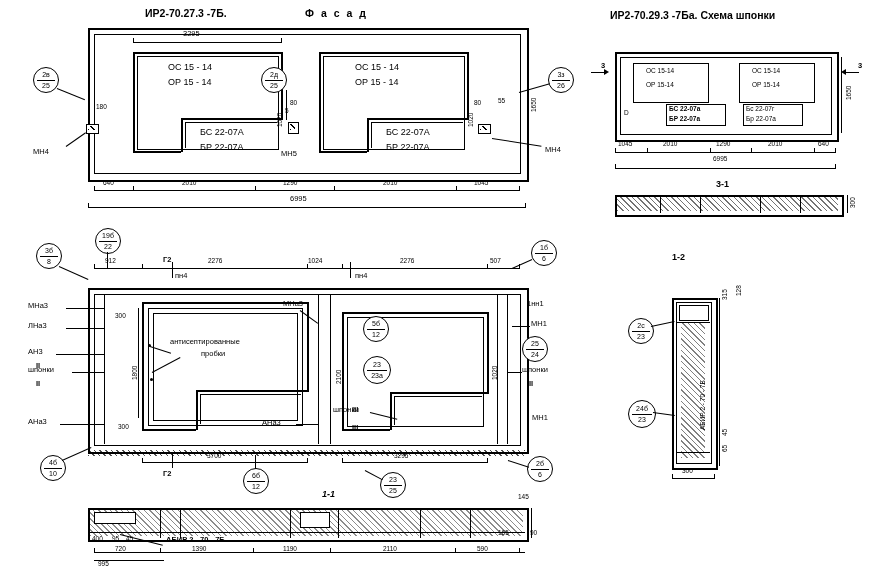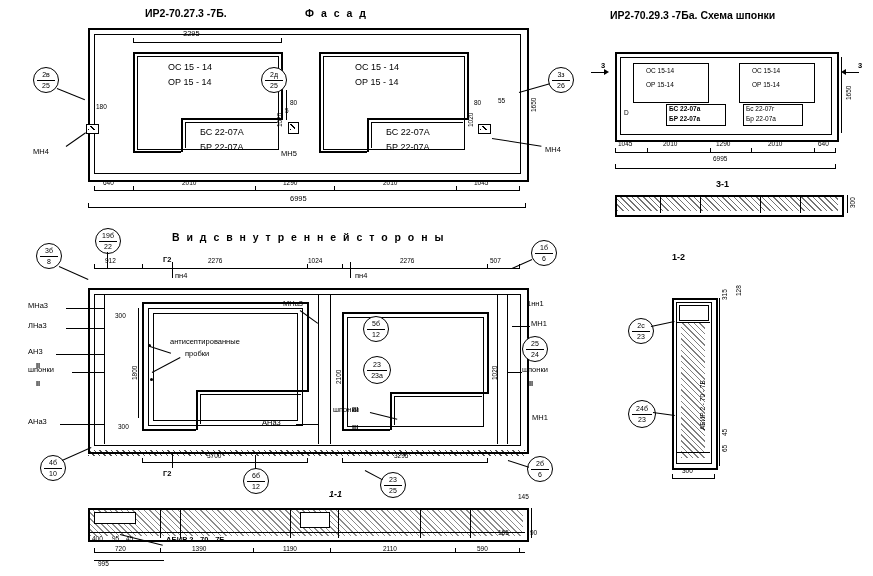--- a/index.html
+++ b/index.html
@@ -195,21 +195,20 @@
   <div class="t b" style="left:716px;top:180px;">3-1</div>
   <div class="box2" style="left:615px;top:195px;width:225px;height:18px;"></div>
   <div class="hatch" style="left:617px;top:197px;width:221px;height:14px;opacity:.55;"></div>
   <div class="ln v" style="left:660px;top:195px;height:18px;"></div>
   <div class="ln v" style="left:700px;top:195px;height:18px;"></div>
   <div class="ln v" style="left:760px;top:195px;height:18px;"></div>
   <div class="ln v" style="left:800px;top:195px;height:18px;"></div>
   <div class="ln v" style="left:847px;top:195px;height:18px;"></div>
   <div class="t xs" style="left:850px;top:208px;transform:rotate(-90deg);transform-origin:left top;">300</div>
 
-  <div class="t b lg sp" style="left:172px;top:232px;">В и д   с   в н у т р е н н е й   с т о р о н ы</div>
 
   <div class="box2" style="left:88px;top:288px;width:437px;height:162px;"></div>
   <div class="box" style="left:94px;top:294px;width:425px;height:150px;"></div>
   <div class="ln h" style="left:88px;top:452px;width:437px;"></div>
   <div class="hatch" style="left:88px;top:450px;width:437px;height:6px;opacity:.7;"></div>
 
   <div>
     <div class="ln h2" style="left:142px;top:302px;width:165px;"></div>
     <div class="ln v2" style="left:142px;top:302px;height:128px;"></div>
     <div class="ln v2" style="left:307px;top:302px;height:90px;"></div>
@@ -234,21 +233,21 @@
   <div class="ln h" style="left:394px;top:396px;width:88px;"></div>
   <div class="ln v" style="left:394px;top:396px;height:29px;"></div>
 
   <div class="ln v" style="left:318px;top:294px;height:150px;"></div>
   <div class="ln v" style="left:330px;top:294px;height:150px;"></div>
   <div class="ln v" style="left:497px;top:294px;height:150px;"></div>
   <div class="ln v" style="left:507px;top:294px;height:150px;"></div>
   <div class="ln v" style="left:104px;top:294px;height:150px;"></div>
 
   <div class="t sm" style="left:170px;top:338px;">антисептированные</div>
-  <div class="t sm" style="left:185px;top:350px;">пробки</div>
+  <div class="t sm" style="left:201px;top:350px;">пробки</div>
   <div class="ln h" style="left:150px;top:346px;width:22px;transform:rotate(18deg);transform-origin:left center;"></div>
   <div class="ln h" style="left:152px;top:372px;width:32px;transform:rotate(-28deg);transform-origin:left center;"></div>
   <div class="dot" style="left:148px;top:344px;"></div>
   <div class="dot" style="left:150px;top:378px;"></div>
 
   <div class="t sm" style="left:333px;top:406px;">шпонки</div>
   <div class="ln h" style="left:370px;top:412px;width:28px;transform:rotate(14deg);transform-origin:left center;"></div>
 
   <div class="t sm" style="left:28px;top:302px;">МНа3</div>
   <div class="ln h" style="left:66px;top:308px;width:38px;"></div>
@@ -368,21 +367,21 @@
       <span>25</span>
   </div>
   <div class="ln h" style="left:365px;top:470px;width:20px;transform:rotate(28deg);transform-origin:left center;"></div>
   <div class="circ" style="left:527px;top:456px;width:24px;height:24px;">
     <span>2б</span>
       <div class="div"></div>
       <span>6</span>
   </div>
   <div class="ln h" style="left:508px;top:460px;width:22px;transform:rotate(18deg);transform-origin:left center;"></div>
 
-  <div class="t b" style="left:329px;top:490px;font-style:italic;">1-1</div>
+  <div class="t b" style="left:322px;top:490px;font-style:italic;">1-1</div>
   <div class="box2" style="left:88px;top:508px;width:437px;height:30px;"></div>
   <div class="hatch" style="left:90px;top:510px;width:433px;height:26px;opacity:.45;"></div>
   <div class="box" style="left:94px;top:512px;width:40px;height:10px;background:#fff;"></div>
   <div class="box" style="left:300px;top:512px;width:28px;height:14px;background:#fff;"></div>
   <div class="ln v" style="left:160px;top:508px;height:30px;"></div>
   <div class="ln v" style="left:180px;top:508px;height:30px;"></div>
   <div class="ln v" style="left:290px;top:508px;height:30px;"></div>
   <div class="ln v" style="left:338px;top:508px;height:30px;"></div>
   <div class="ln v" style="left:420px;top:508px;height:30px;"></div>
   <div class="ln v" style="left:470px;top:508px;height:30px;"></div>

